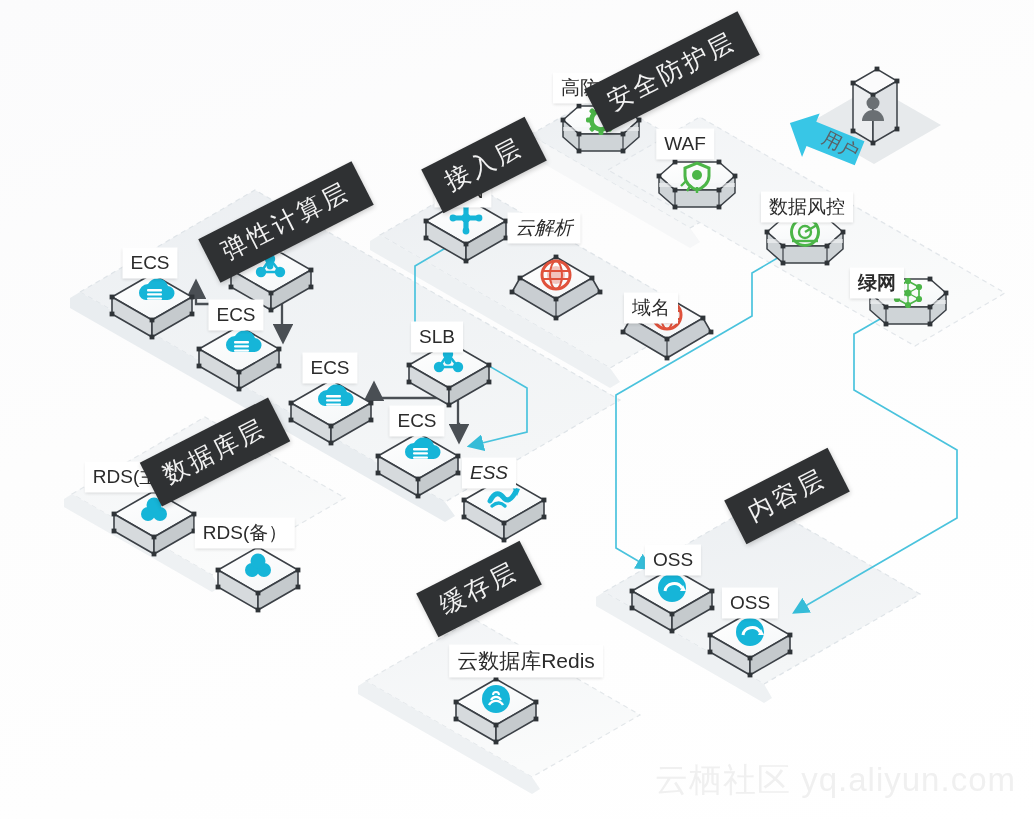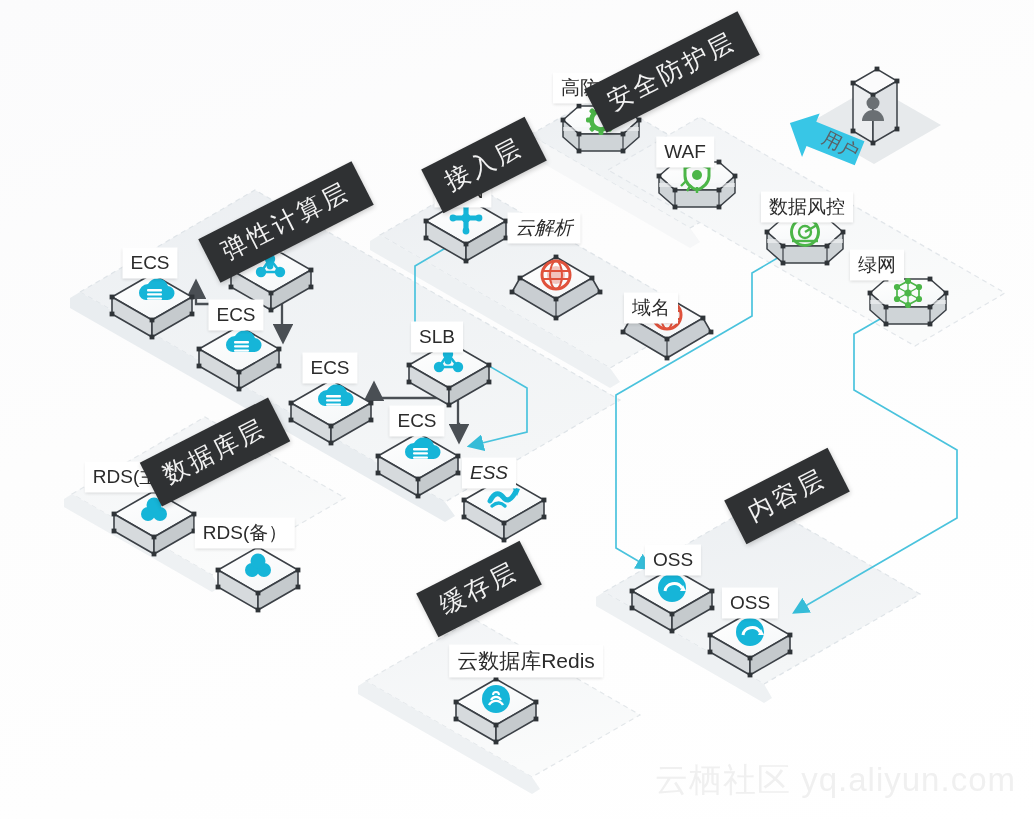--- a/index.html
+++ b/index.html
@@ -488,23 +488,23 @@
           <g>
             <circle cx="873" cy="103" r="6.5" fill="#6a6f73"></circle>
        <path d="M862,121 a11,11 0 0 1 22,0 z" fill="#6a6f73"></path>
           </g>
         </g>
       </g>
   </svg>
 
   <div id="chips">
       <div class="chip" style="left: 589px; top: 88px;">高防IP</div>
-      <div class="chip" style="left: 685px; top: 152px;">WAF</div>
+      <div class="chip" style="left: 685px; top: 144px;">WAF</div>
       <div class="chip" style="left: 783px; top: 207px; margin-left: 24px;">数据风控</div>
-      <div class="chip" style="left: 877px; top: 265px;">绿网</div>
+      <div class="chip" style="left: 877px; top: 283px; font-weight: bold;">绿网</div>
       <div class="chip" style="left: 463px; top: 192px;">CDN</div>
       <div class="chip" style="left: 544px; top: 228px; font-style: italic;">云解析</div>
       <div class="chip" style="left: 651px; top: 308px;">域名</div>
       <div class="chip" style="left: 258px; top: 237px;">SLB</div>
       <div class="chip" style="left: 150px; top: 263px;">ECS</div>
       <div class="chip" style="left: 236px; top: 315px;">ECS</div>
       <div class="chip" style="left: 437px; top: 337px;">SLB</div>
       <div class="chip" style="left: 330px; top: 368px;">ECS</div>
       <div class="chip" style="left: 417px; top: 421px;">ECS</div>
       <div class="chip" style="left: 489px; top: 473px; font-style: italic;">ESS</div>

